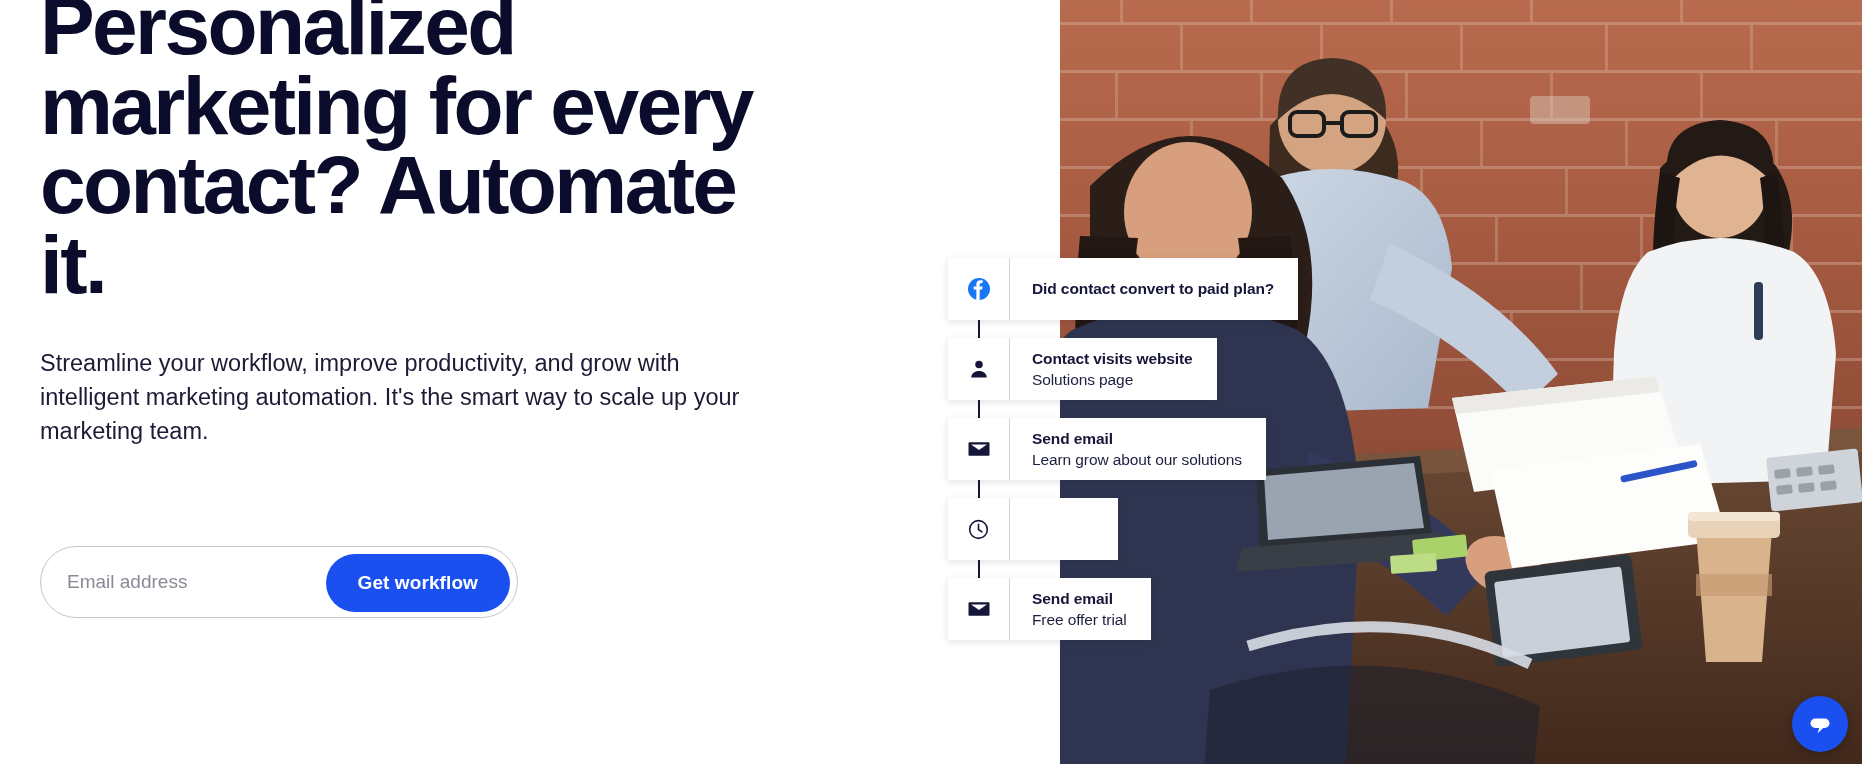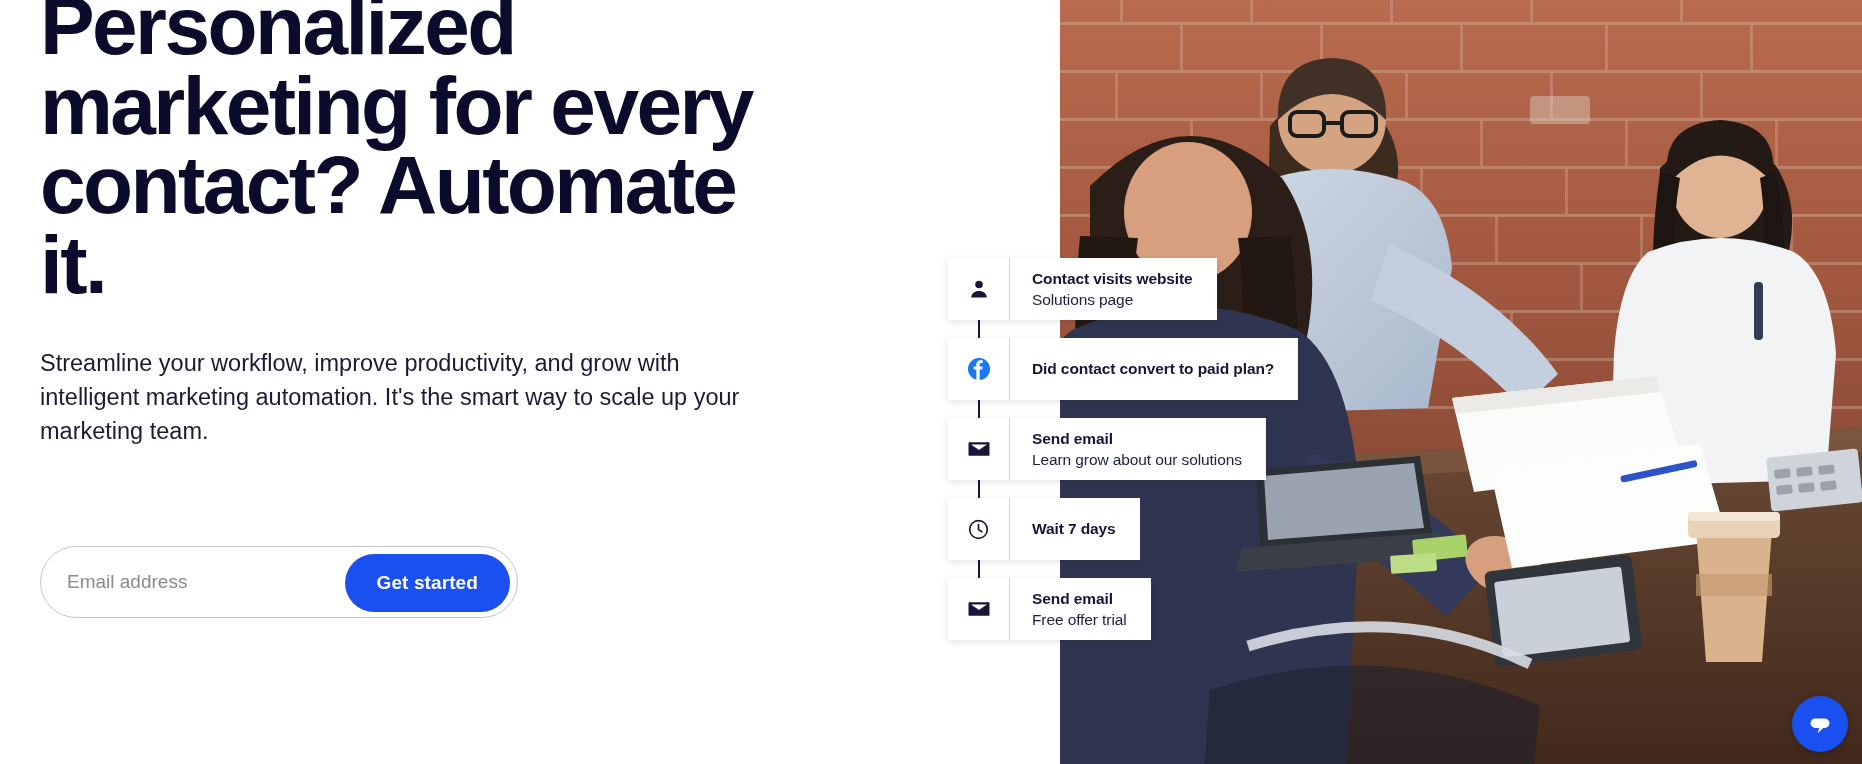--- a/index.html
+++ b/index.html
@@ -371,59 +371,59 @@
   </div>
 
   <div class="hero-left">
     <h1 class="headline">Personalized marketing for every contact? Automate it.</h1>
     <p class="subhead">Streamline your workflow, improve productivity, and grow with intelligent marketing automation. It's the smart way to scale up your marketing team.</p>
 
     <div class="form-block">
 
       <form class="signup-form">
         <input class="email-input" type="text" placeholder="Email address" style="">
-        <button class="get-started-btn">Get started</button>
+        <button class="get-started-btn">Get workflow</button>
       </form>
     </div>
   </div>
 
   <div class="workflow">
+
+    <div class="wf-row">
+      <div class="wf-card single">
+        <div class="wf-icon">
+          <svg width="24" height="24" viewBox="0 0 24 24">
+            <circle cx="12" cy="12" r="11" fill="#1877f2"></circle>
+            <path d="M15.1 12.6l.45-3.05h-2.9V7.6c0-.85.4-1.66 1.72-1.66h1.33V3.37s-1.21-.2-2.36-.2c-2.41 0-3.98 1.45-3.98 4.08v2.3H6.7v3.05h2.66V23h3.29v-10.4z" fill="#ffffff"></path>
+          </svg>
+        </div>
+        <div class="wf-text">
+          <span class="wf-title">Did contact convert to paid plan?</span>
+        </div>
+      </div>
+      <div class="wf-connector"></div>
+    </div>
 
     <div class="wf-row">
       <div class="wf-card">
         <div class="wf-icon">
           <svg width="22" height="22" viewBox="0 0 24 24" fill="#15163a">
             <circle cx="12" cy="7.2" r="4.1"></circle>
             <path d="M3.6 21.2c0-4.3 3.8-7 8.4-7s8.4 2.7 8.4 7z"></path>
           </svg>
         </div>
         <div class="wf-text">
           <span class="wf-title">Contact visits website</span>
           <span class="wf-sub">Solutions page</span>
         </div>
       </div>
       <div class="wf-connector"></div>
     </div>
 
     <div class="wf-row">
-      <div class="wf-card single">
-        <div class="wf-icon">
-          <svg width="24" height="24" viewBox="0 0 24 24">
-            <circle cx="12" cy="12" r="11" fill="#1877f2"></circle>
-            <path d="M15.1 12.6l.45-3.05h-2.9V7.6c0-.85.4-1.66 1.72-1.66h1.33V3.37s-1.21-.2-2.36-.2c-2.41 0-3.98 1.45-3.98 4.08v2.3H6.7v3.05h2.66V23h3.29v-10.4z" fill="#ffffff"></path>
-          </svg>
-        </div>
-        <div class="wf-text">
-          <span class="wf-title">Did contact convert to paid plan?</span>
-        </div>
-      </div>
-      <div class="wf-connector"></div>
-    </div>
-
-    <div class="wf-row">
       <div class="wf-card">
         <div class="wf-icon">
           <svg width="24" height="24" viewBox="0 0 24 24" fill="#15163a">
             <path d="M2.5 5.3h19c.55 0 1 .45 1 1v11.4c0 .55-.45 1-1 1h-19c-.55 0-1-.45-1-1V6.3c0-.55.45-1 1-1zm1.6 2.1l7.9 5.6 7.9-5.6z"></path>
           </svg>
         </div>
         <div class="wf-text">
           <span class="wf-title">Send email</span>
           <span class="wf-sub">Learn grow about our solutions</span>
         </div>
@@ -432,23 +432,20 @@
     </div>
 
     <div class="wf-row">
       <div class="wf-card single">
         <div class="wf-icon">
           <svg width="23" height="23" viewBox="0 0 24 24" fill="none" stroke="#15163a" stroke-width="1.7">
             <circle cx="12" cy="12" r="9.2"></circle>
             <path d="M12 6.6V12l3.6 2.5" stroke-linecap="round" stroke-linejoin="round"></path>
           </svg>
         </div>
-        <div class="wf-text">
-          <span class="wf-title">Wait 7 days</span>
-        </div>
       </div>
       <div class="wf-connector"></div>
     </div>
 
     <div class="wf-row">
       <div class="wf-card">
         <div class="wf-icon">
           <svg width="24" height="24" viewBox="0 0 24 24" fill="#15163a">
             <path d="M2.5 5.3h19c.55 0 1 .45 1 1v11.4c0 .55-.45 1-1 1h-19c-.55 0-1-.45-1-1V6.3c0-.55.45-1 1-1zm1.6 2.1l7.9 5.6 7.9-5.6z"></path>
           </svg>

